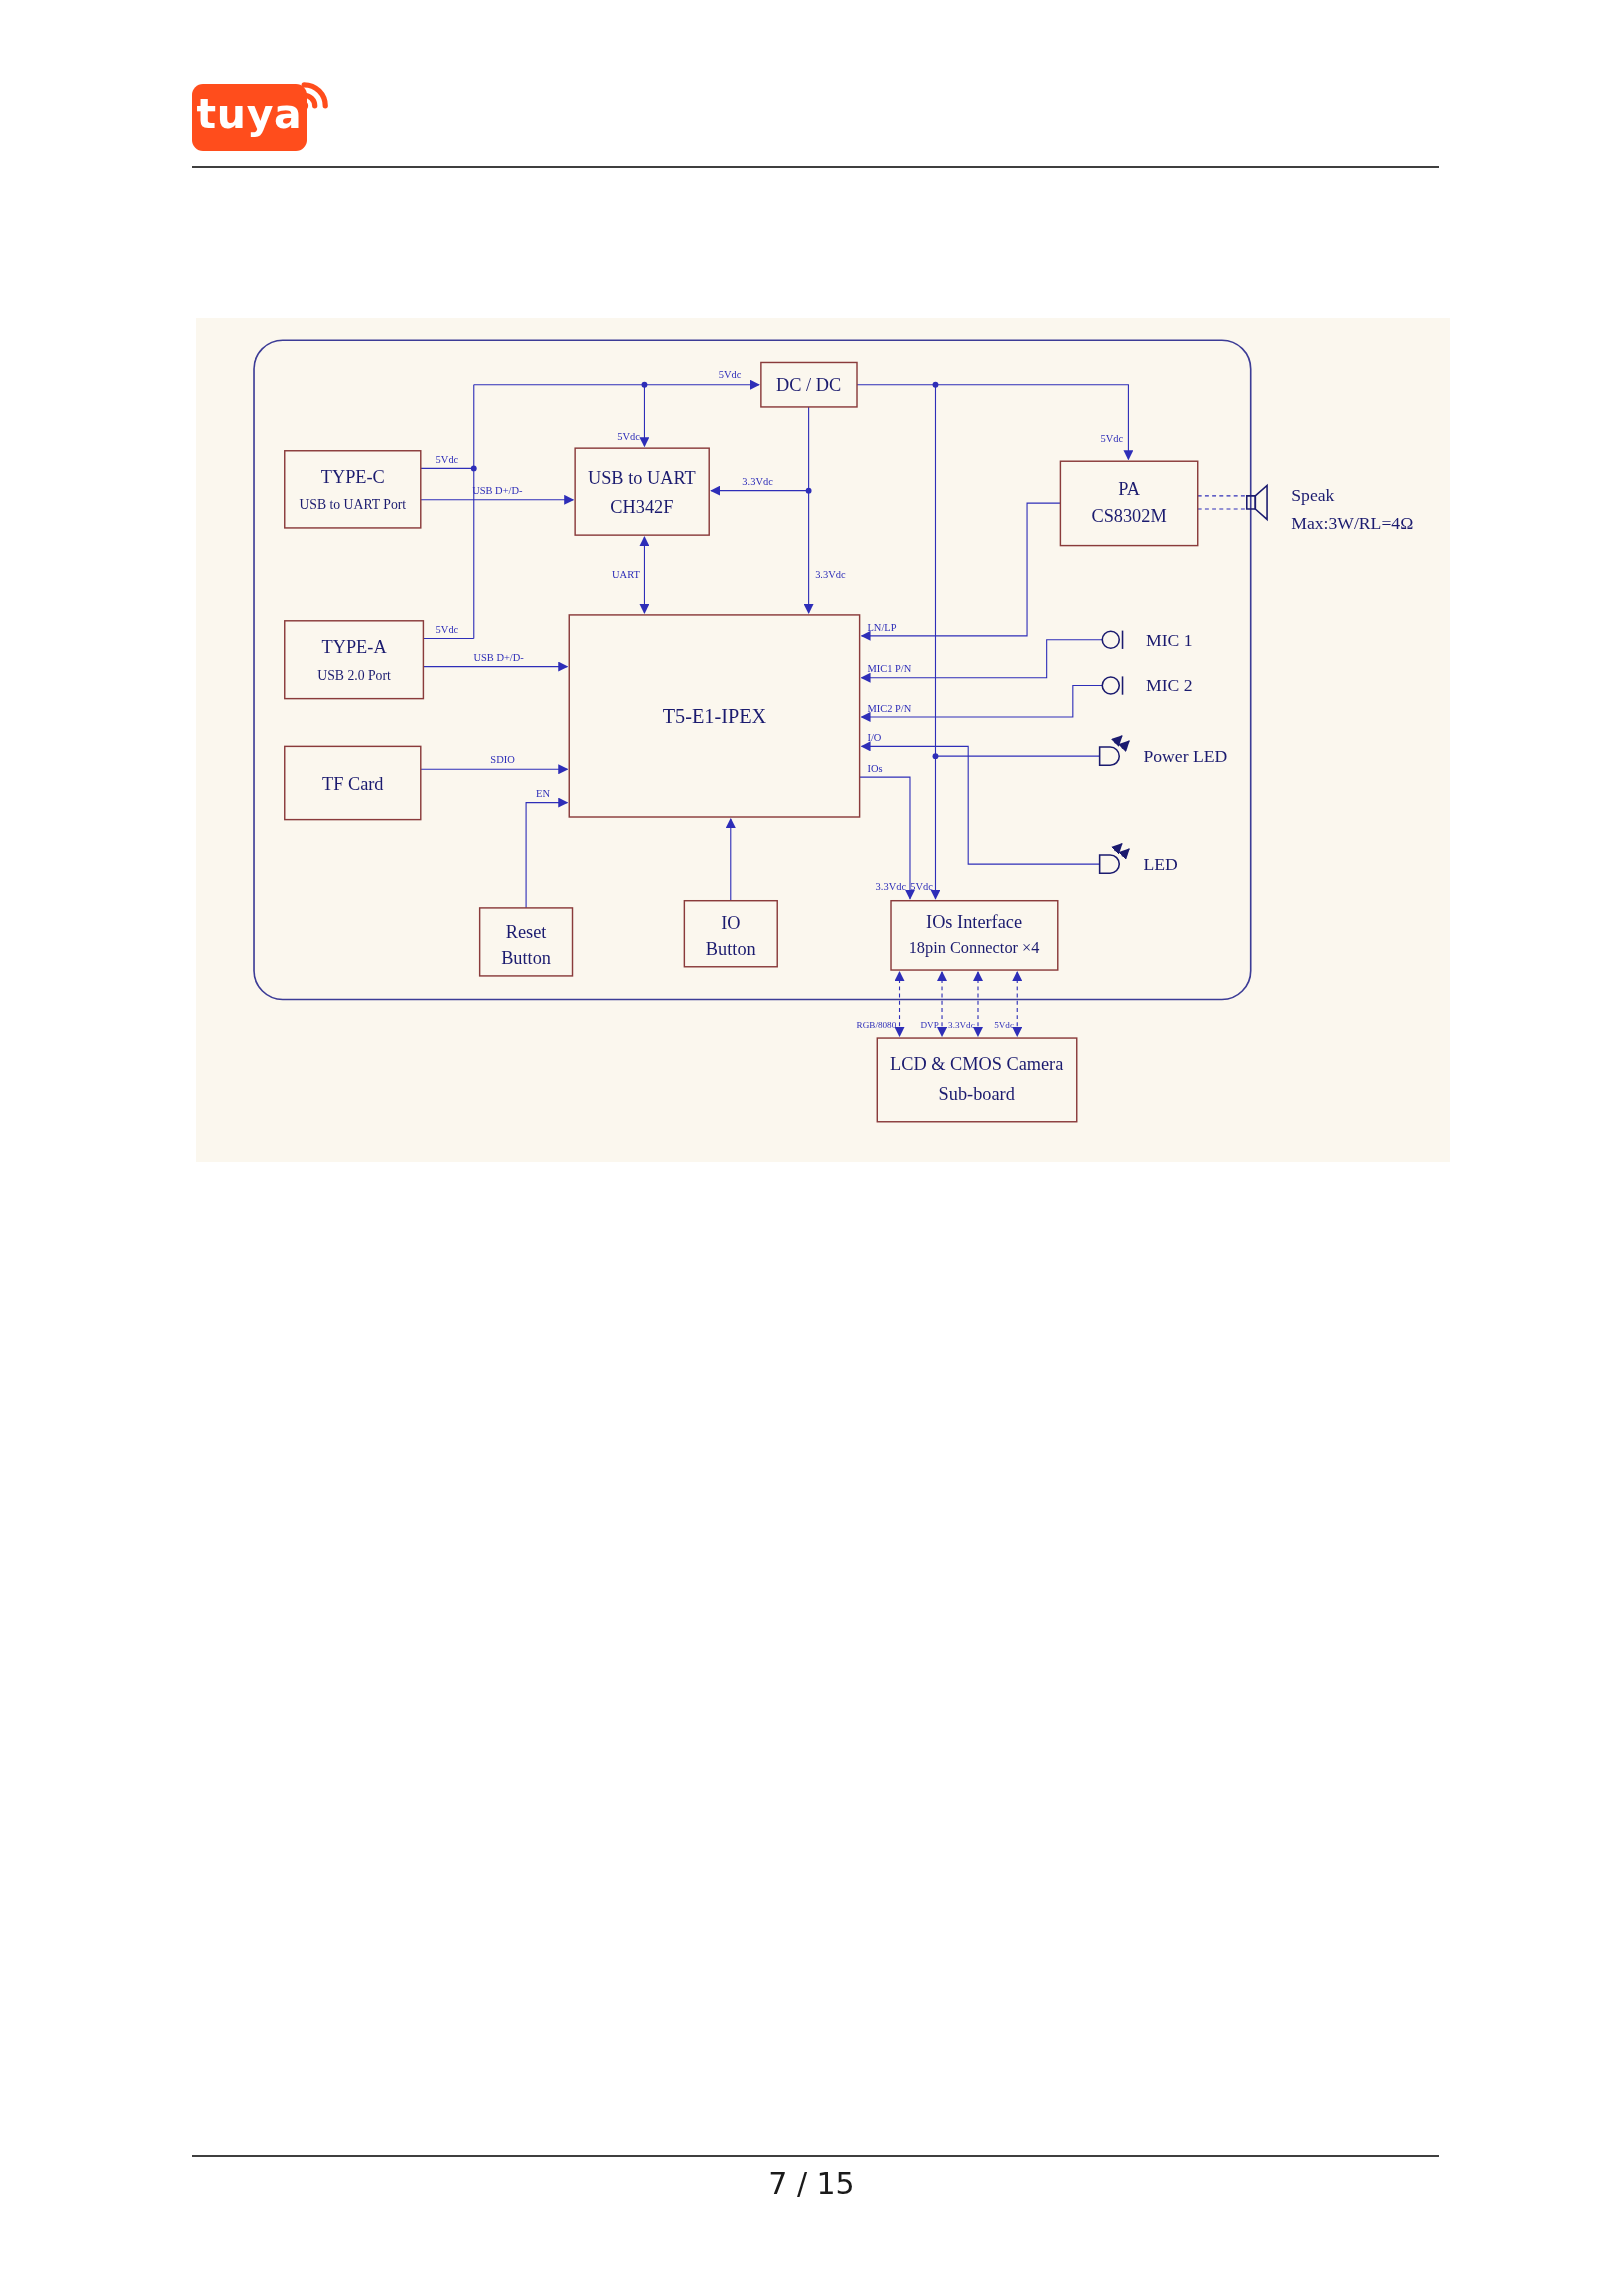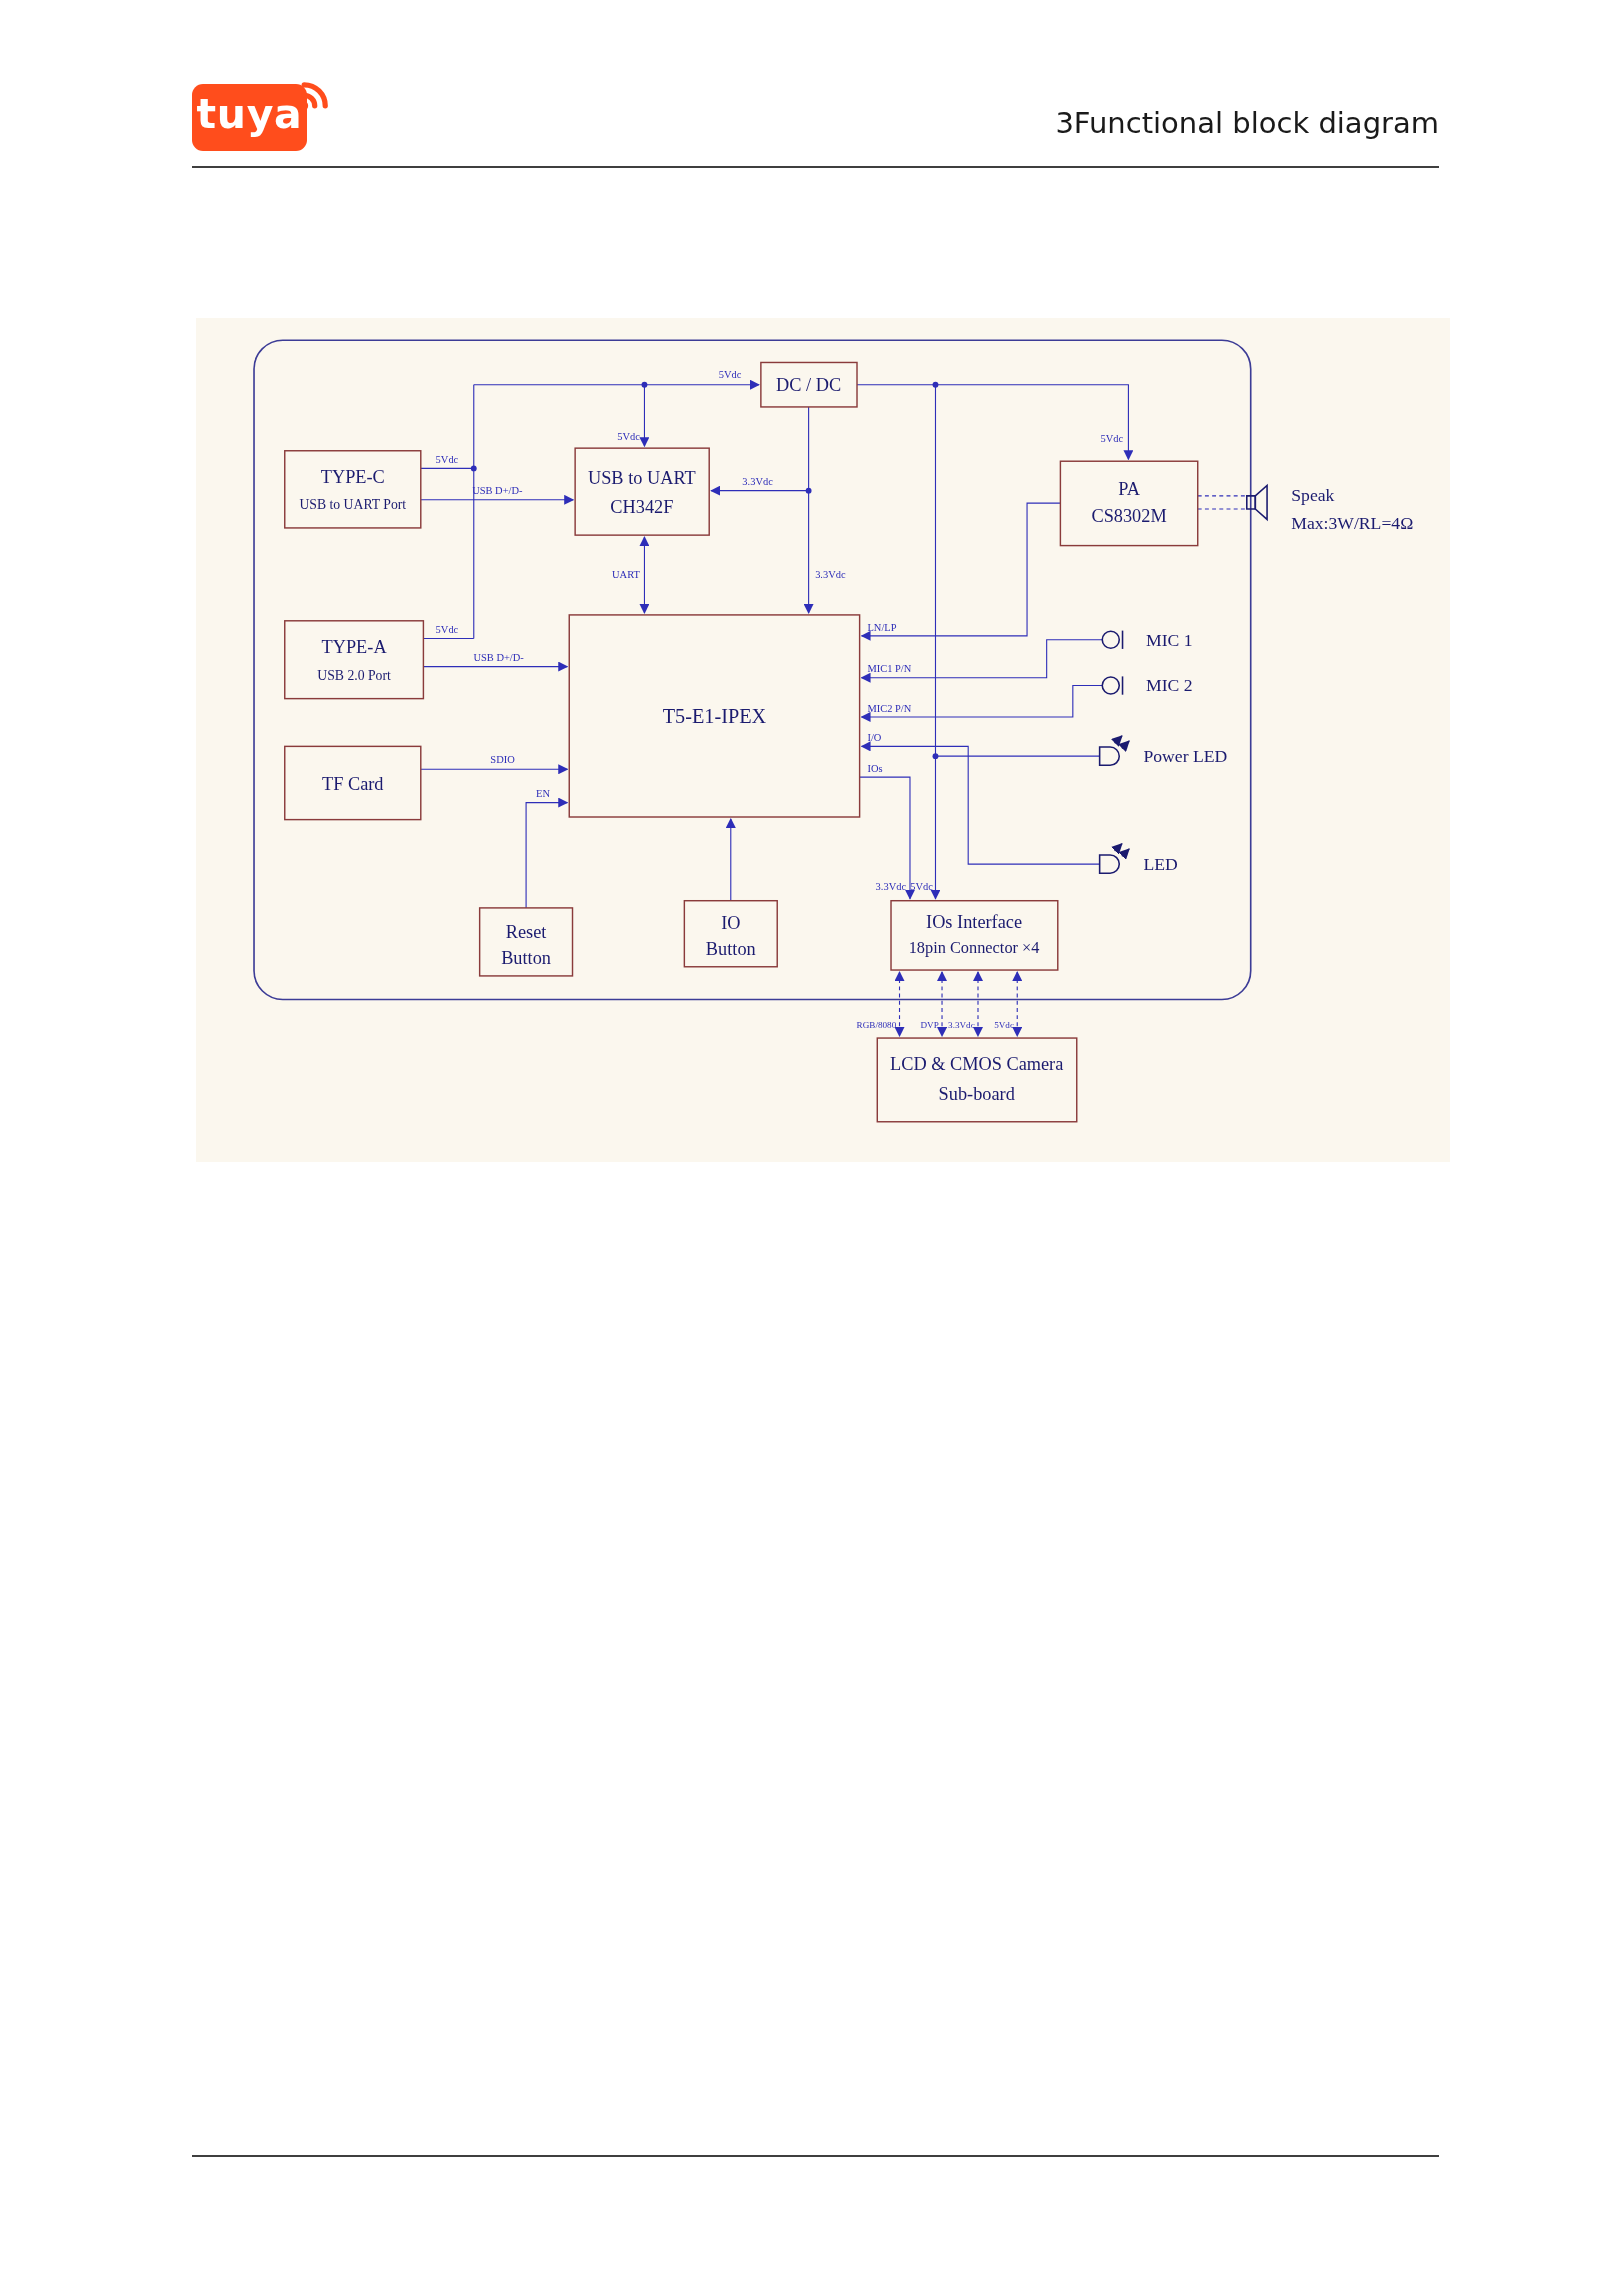--- a/index.html
+++ b/index.html
@@ -55,21 +55,20 @@
       <span class="logo-text">tuya</span>
     </div>
     <svg class="logo-waves" width="46" height="46" viewBox="0 0 70 70">
       <g stroke="#ff4d1c" stroke-width="8" fill="none" stroke-linecap="round">
         <path d="M14,40 A16,16 0 0 1 30,56"></path>
         <path d="M14,24 A32,32 0 0 1 46,56"></path>
       </g>
       <circle cx="14" cy="56" r="6" fill="#ff4d1c"></circle>
     </svg>
   </div>
-  <div class="header-title">3Functional block diagram</div>
   <div class="rule header-rule"></div>
 
 
   <div class="diagram">
     <svg width="1254" height="826" viewBox="0 0 1916 1263">
       <defs>
         <marker id="arr" viewBox="0 0 10 10" refX="9" refY="5" markerWidth="9" markerHeight="9" orient="auto-start-reverse">
           <path d="M0,0 L10,5 L0,10 z" fill="#2e2eb8"></path>
         </marker>
         <marker id="arrN" viewBox="0 0 10 10" refX="9" refY="5" markerWidth="7" markerHeight="7" orient="auto">
@@ -238,15 +237,16 @@
         <text class="wlabel wlabel-e" x="1126" y="874">5Vdc</text>
         <text class="wlabel wlabel-e wlabel-xs" x="1070" y="1085">RGB/8080</text>
         <text class="wlabel wlabel-e wlabel-xs" x="1135" y="1085">DVP</text>
         <text class="wlabel wlabel-e wlabel-xs" x="1190" y="1085">3.3Vdc</text>
         <text class="wlabel wlabel-e wlabel-xs" x="1250" y="1085">5Vdc</text>
       </g>
     </svg>
   </div>
 
   <div class="rule footer-rule"></div>
+  <div class="page-number">7 / 15</div>
 
 </div>
 
 
 </body></html>

